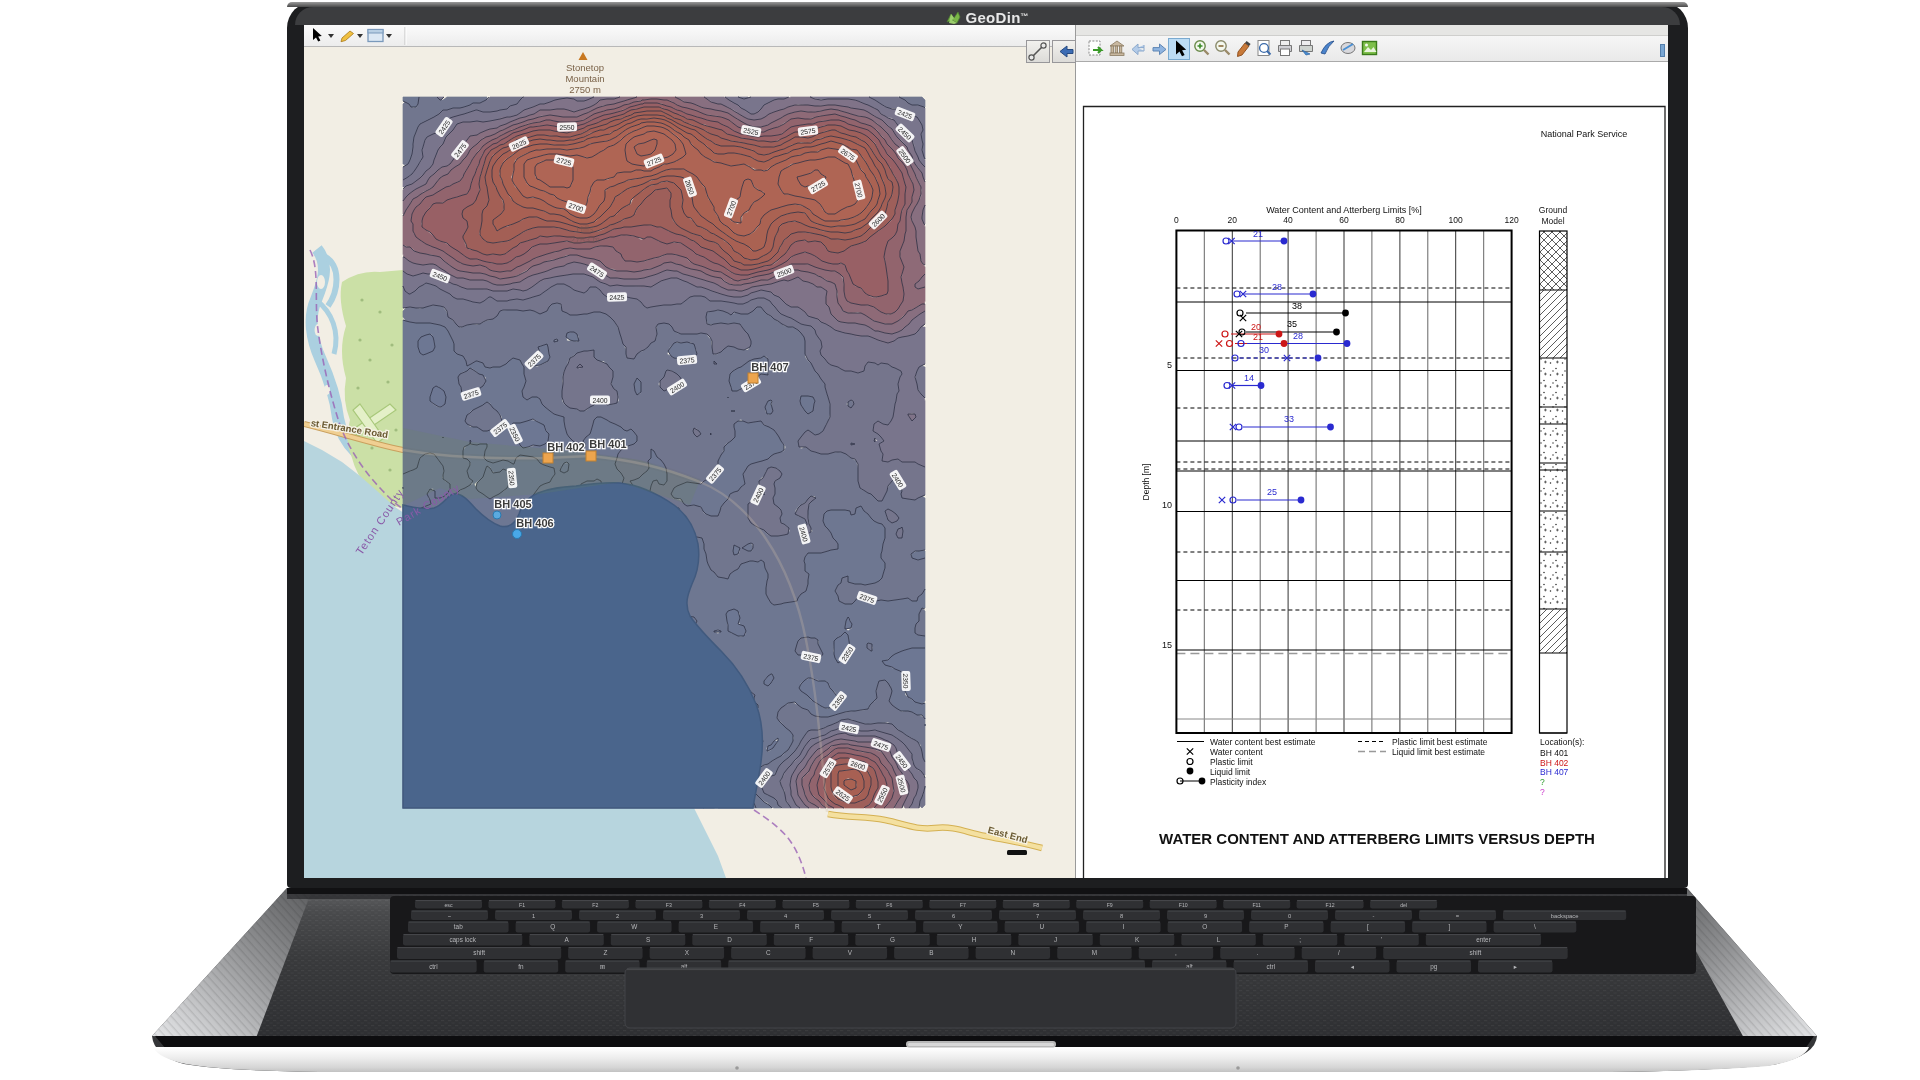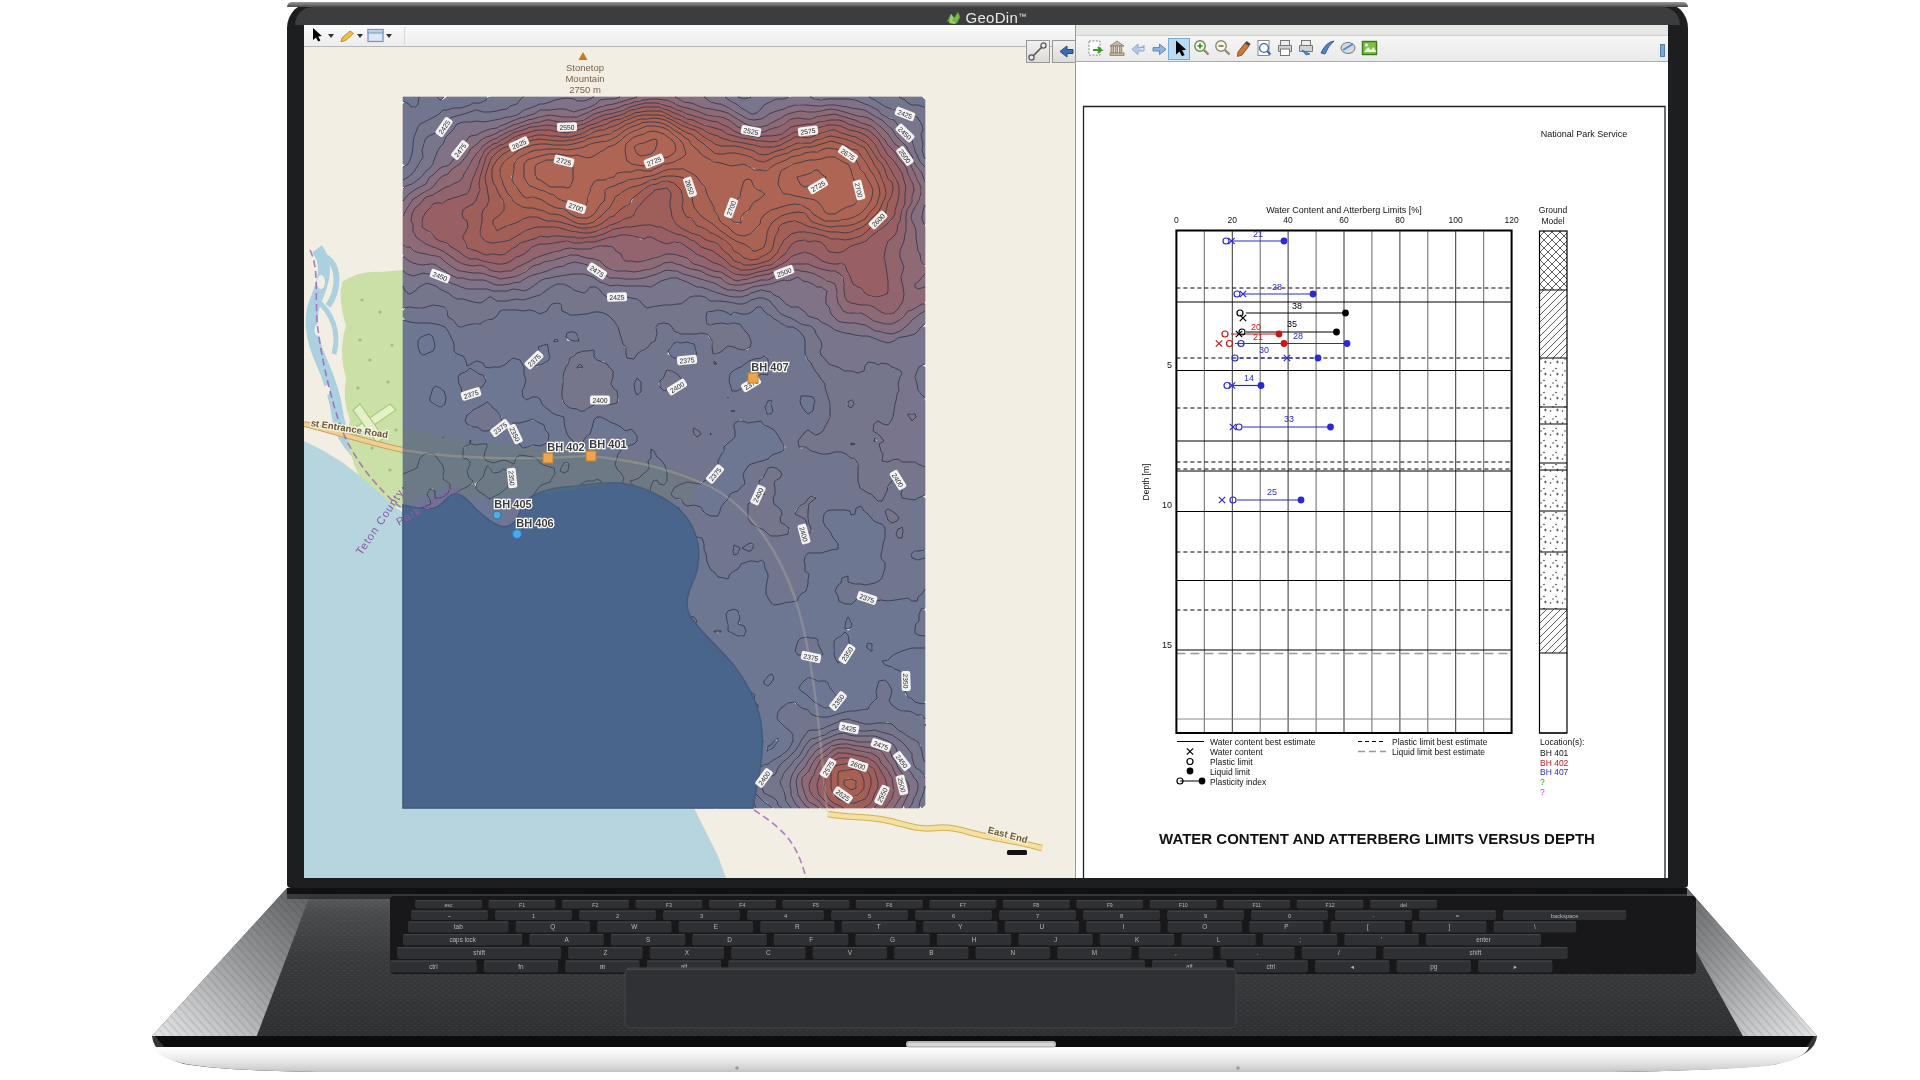--- a/index.html
+++ b/index.html
@@ -3,21 +3,21 @@
 *{margin:0;padding:0;box-sizing:border-box}
 html,body{width:1920px;height:1080px;background:#fff;overflow:hidden;
  font-family:"Liberation Sans",sans-serif}
 .abs{position:absolute}
 </style></head>
 <body>
 
 <div class="abs" style="left:287px;top:2px;width:1401px;height:886px;background:#1d1e20;border-radius:26px 26px 4px 4px;"></div>
 <div class="abs" style="left:287px;top:2px;width:1401px;height:5px;background:linear-gradient(#9a9a9a,#4a4a4a);border-radius:26px 26px 0 0;"></div>
 <div class="abs" style="left:295px;top:7px;width:1385px;height:18px;background:#3c3d3f;border-radius:18px 18px 0 0;"></div>
-<div class="abs" style="left:946px;top:9px;width:120px;height:16px;color:#e8e8e8;font-size:15px;font-weight:normal;letter-spacing:.3px">
+<div class="abs" style="left:946px;top:9px;width:120px;height:16px;color:#e8e8e8;font-size:15px;font-weight:bold;letter-spacing:.3px">
  <svg width="15" height="14" viewBox="0 0 15 14" style="vertical-align:-2px">
       <path d="M1 11 L5 3 L8 7 L12 1 L14 6 L11 12 L6 9 Z" fill="#7ab648" stroke="#4e8030" stroke-width="0.7"></path>
       <path d="M5 3 L8 7 L6 9 L11 12 L8 13 L3 12 Z" fill="#9ccf6d"></path>
     </svg>
  GeoDin<span style="font-size:8px;vertical-align:4px">™</span></div>
 
 <div class="abs" style="left:304px;top:25px;width:1364px;height:853px;background:#fff"></div>
 
 <div class="abs" style="left:304px;top:25px;width:772px;height:22px;background:linear-gradient(#fbfbfb,#ececec);border-bottom:1px solid #b8b8b8"></div>
 <svg class="abs" style="left:304px;top:25px" width="772" height="22" viewBox="0 0 772 22">

